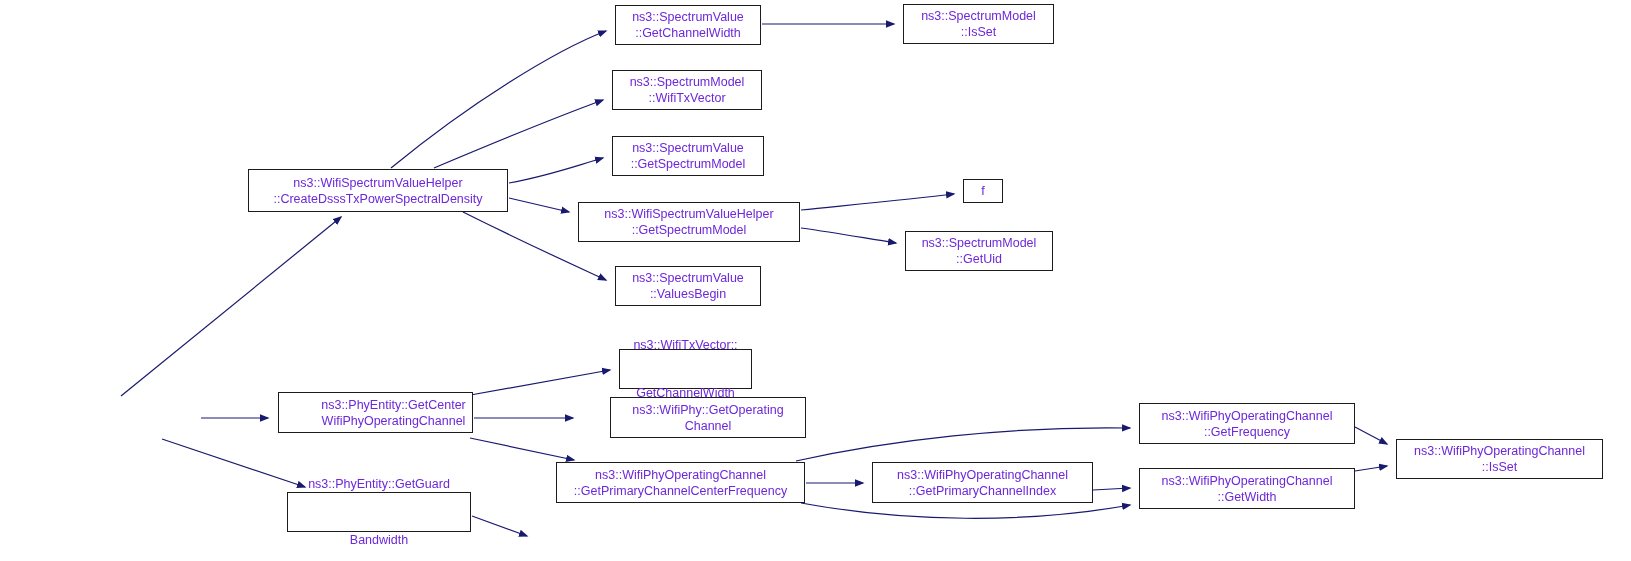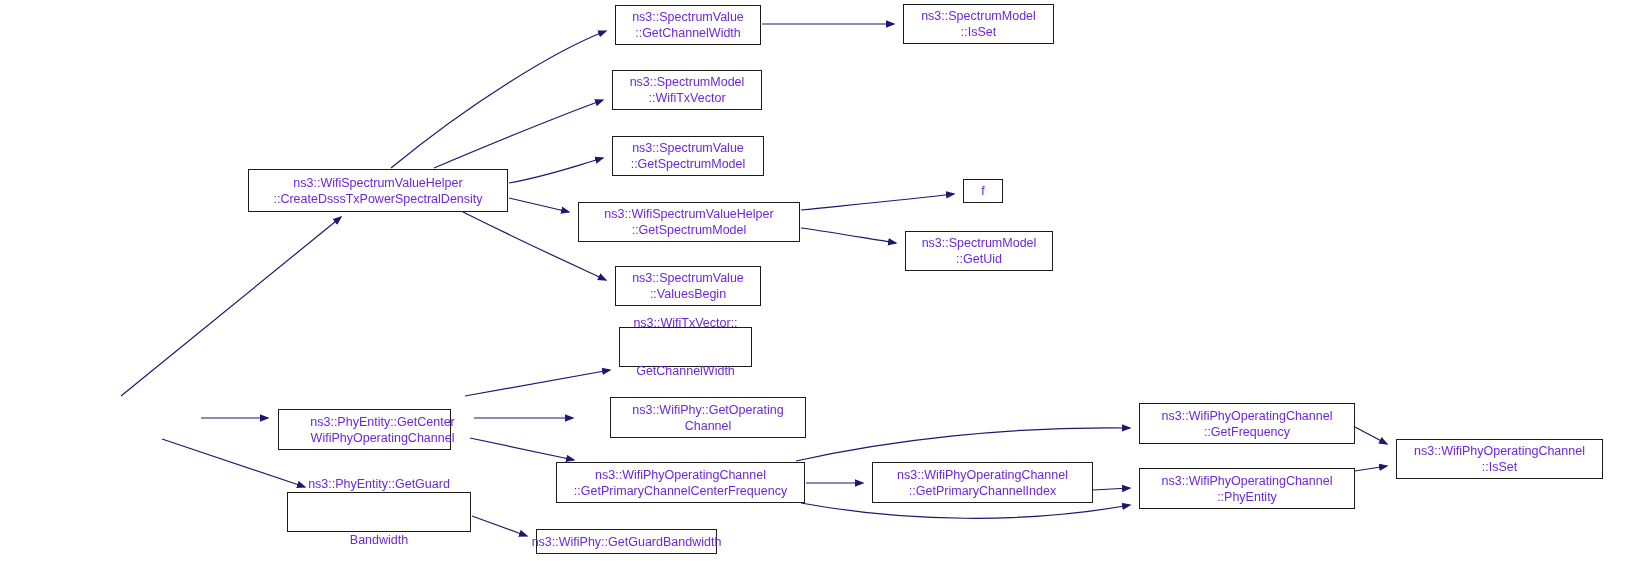--- a/index.html
+++ b/index.html
@@ -119,62 +119,59 @@
   <div class="node" style="left:905px; top:231px; width:148px; height:40px;">
     <span>ns3::SpectrumModel</span>
     <span>::GetUid</span>
   </div>
 
   <div class="node" style="left:615px; top:266px; width:146px; height:40px;">
     <span>ns3::SpectrumValue</span>
     <span>::ValuesBegin</span>
   </div>
 
-  <div class="node" style="left:278px; top:409px; width:173px; height:41px;padding-left:36px;">
+  <div class="node" style="left:278px; top:392px; width:195px; height:41px;padding-left:36px;">
     <span>ns3::PhyEntity::GetCenter</span>
     <span>WifiPhyOperatingChannel</span>
   </div>
 
-  <div class="node" style="left:619px; top:327px; width:133px; height:40px;gap:32px;">
+  <div class="node" style="left:619px; top:349px; width:133px; height:40px;gap:32px;">
     <span>ns3::WifiTxVector::</span>
     <span>GetChannelWidth</span>
   </div>
 
   <div class="node" style="left:582px; top:397px; width:196px; height:41px;margin-left:28px;">
     <span>ns3::WifiPhy::GetOperating</span>
     <span>Channel</span>
   </div>
 
   <div class="node" style="left:556px; top:462px; width:249px; height:41px;">
     <span>ns3::WifiPhyOperatingChannel</span>
     <span>::GetPrimaryChannelCenterFrequency</span>
   </div>
 
   <div class="node" style="left:287px; top:492px; width:184px; height:40px;gap:40px;">
     <span>ns3::PhyEntity::GetGuard</span>
     <span>Bandwidth</span>
   </div>
 
-  <div class="node" style="left:536px; top:529px; width:181px; height:25px;">
-    <span>ns3::WifiPhy::GetGuardBandwidth</span>
-  </div>
 
   <div class="node" style="left:872px; top:462px; width:221px; height:41px;">
     <span>ns3::WifiPhyOperatingChannel</span>
     <span>::GetPrimaryChannelIndex</span>
   </div>
 
   <div class="node" style="left:1139px; top:403px; width:216px; height:41px;">
     <span>ns3::WifiPhyOperatingChannel</span>
     <span>::GetFrequency</span>
   </div>
 
   <div class="node" style="left:1139px; top:468px; width:216px; height:41px;">
     <span>ns3::WifiPhyOperatingChannel</span>
-    <span>::PhyEntity</span>
+    <span>::GetWidth</span>
   </div>
 
   <div class="node" style="left:1396px; top:439px; width:207px; height:40px;">
     <span>ns3::WifiPhyOperatingChannel</span>
     <span>::IsSet</span>
   </div>
 
 </div>
 
 </body></html>

